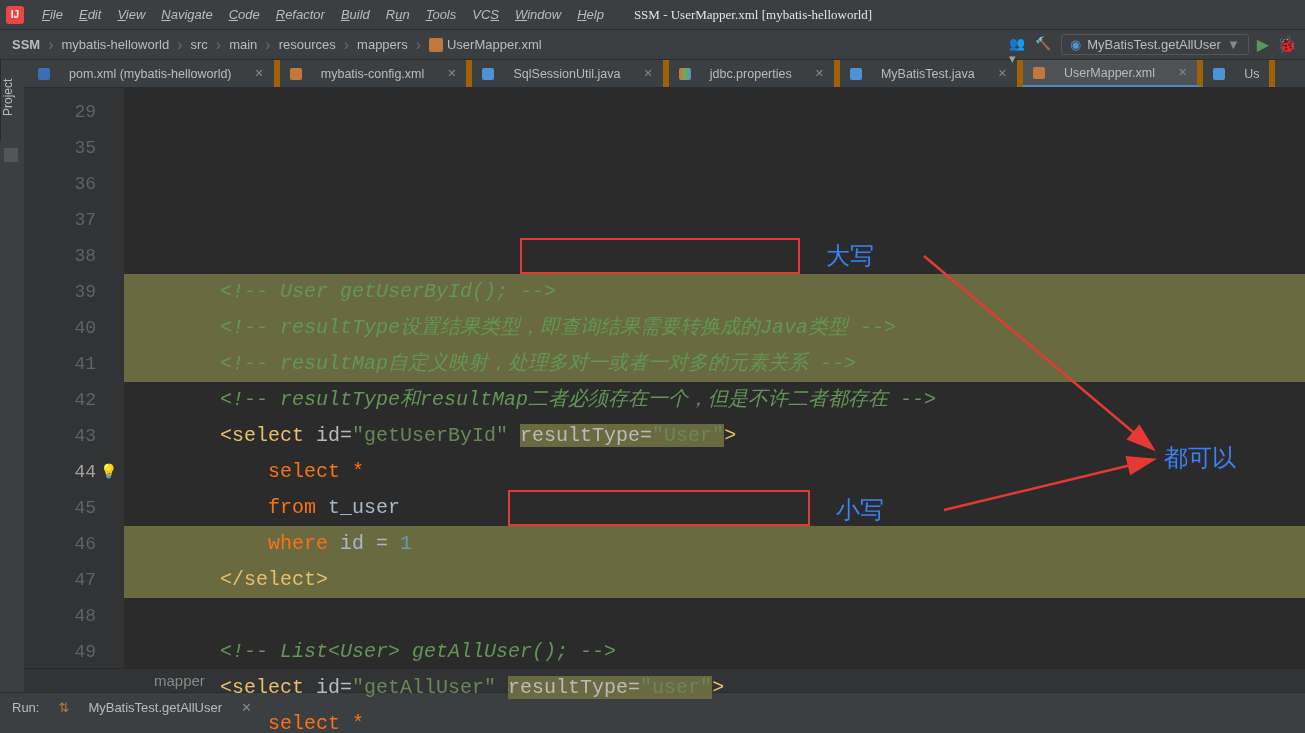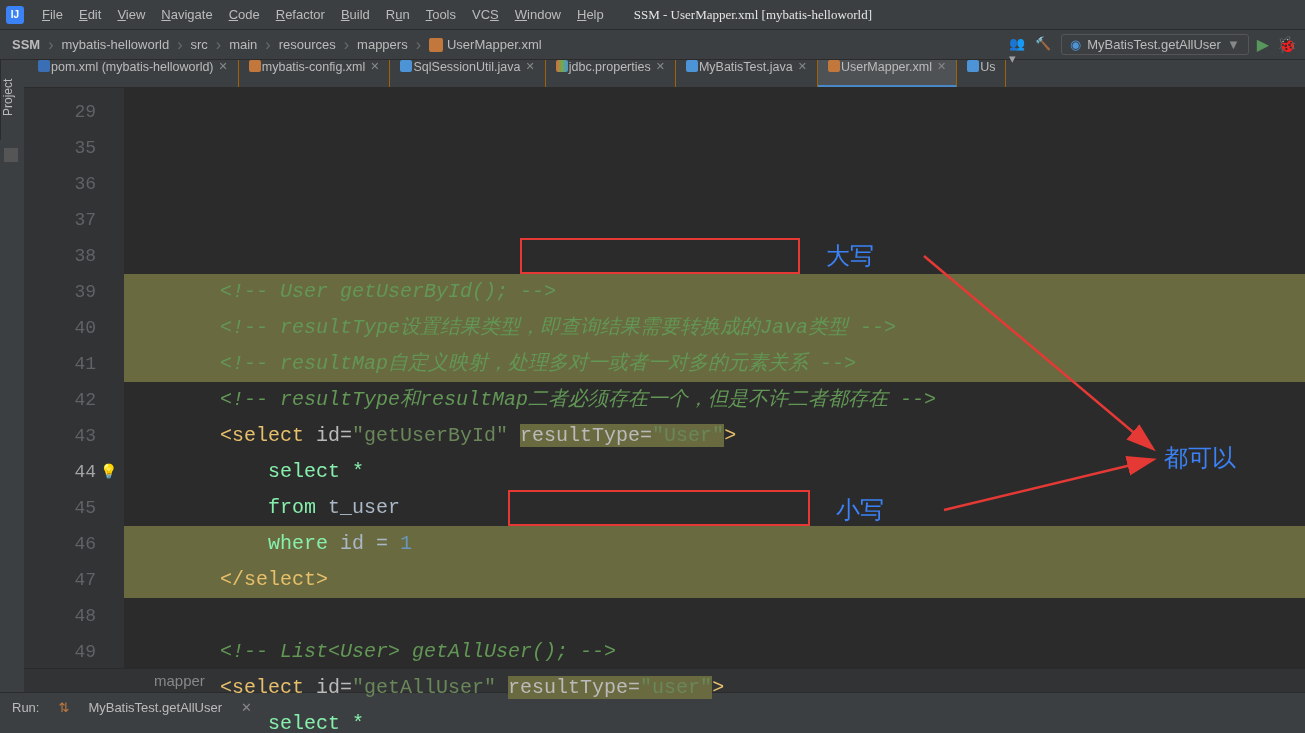--- a/index.html
+++ b/index.html
@@ -16,30 +16,31 @@
   .menubar {
     height: 30px;
     background: #3c3f41;
     display: flex;
     align-items: center;
     padding: 0 6px;
     border-bottom: 1px solid #2b2b2b;
   }
   .app-icon {
     width: 18px; height: 18px;
-    background: #3b82f6;
+    background: #ef4444;
     border-radius: 3px;
     margin-right: 10px;
     display:flex; align-items:center; justify-content:center;
     color:#fff; font-size:10px; font-weight:bold;
   }
   .menu-item {
     padding: 0 8px;
     color: #bbb;
     cursor: pointer;
+    font-style: italic;
   }
   .menu-item u { text-decoration: underline; }
   .window-title {
     margin-left: 22px;
     color: #e5e5e5;
     font-family: Liberation Serif, serif;
   }
   
   .navbar {
     height: 30px;
@@ -89,24 +90,25 @@
   .tabs {
     height: 28px;
     background: #3c3f41;
     display: flex;
     align-items: stretch;
     border-bottom: 1px solid #2b2b2b;
     padding-left: 28px;
   }
   .tab {
     display: flex;
+    align-items: center;
     padding: 0 10px;
     color: #bbb;
-    border-right: 1px solid #a16207;
-    gap:1px;
+    border-right: 6px solid #a16207;
+    gap:19px;
     font-size:12.5px;
   }
   .tab.active {
     background: #4e5254;
     border-bottom: 2px solid #4a88c7;
   }
   .tab .close {
     color: #888;
     font-size: 11px;
     margin-left: 4px;
@@ -159,21 +161,21 @@
     flex: 1;
     font-family: "Consolas","Courier New",monospace;
     font-size: 20px;
     line-height: 36px;
     padding-top: 6px;
     color: #a9b7c6;
     white-space: pre;
     position: relative;
   } 
   .cmg{color:#629755;font-style:italic;} 
-  .kw{color:#86efac;} 
+  .kw{color:#f97316;} 
   .tag{color:#e8bf6a;} 
   .attr{color:#bababa;}
   .str{color:#6a8759;} 
   .hl{background:#6a6a40;} 
   .selbg{
     position:absolute;
     background:#6a6a40;
     left:0;
   }
   

